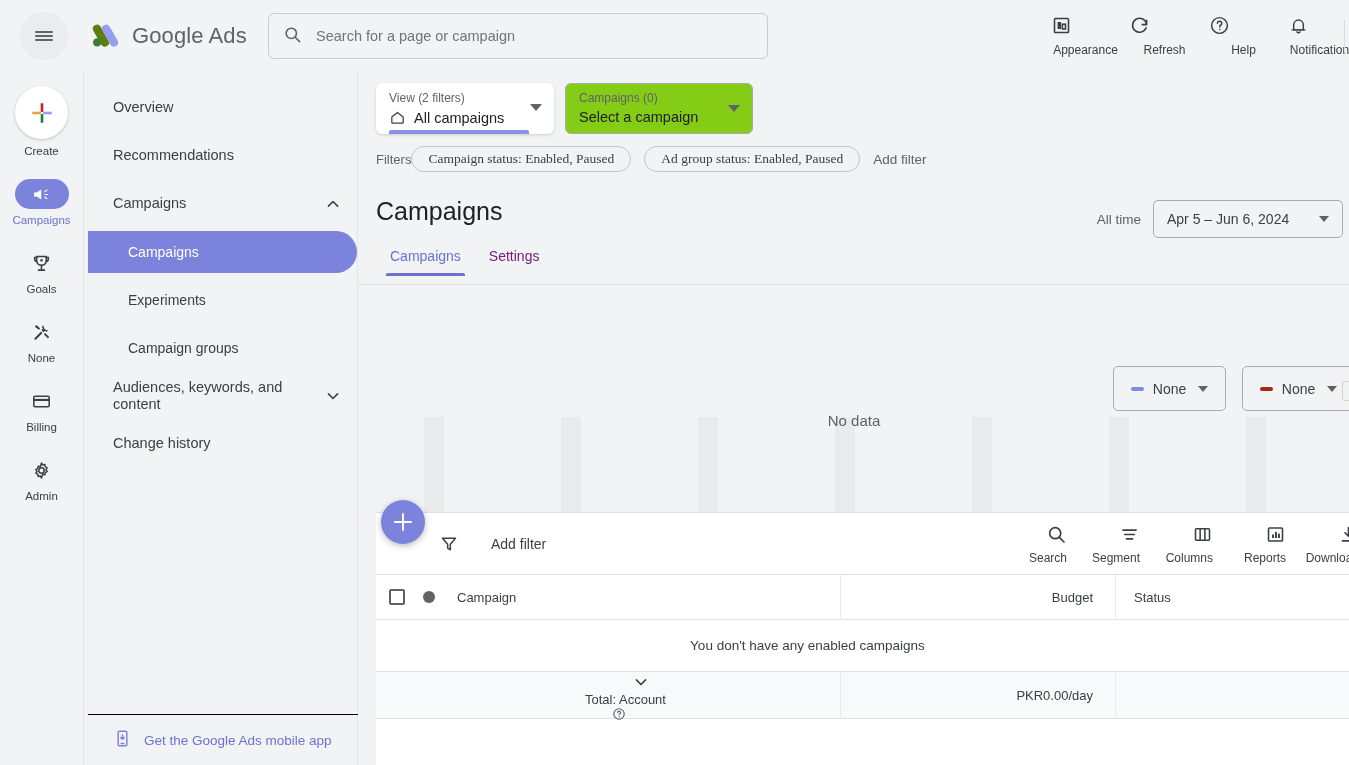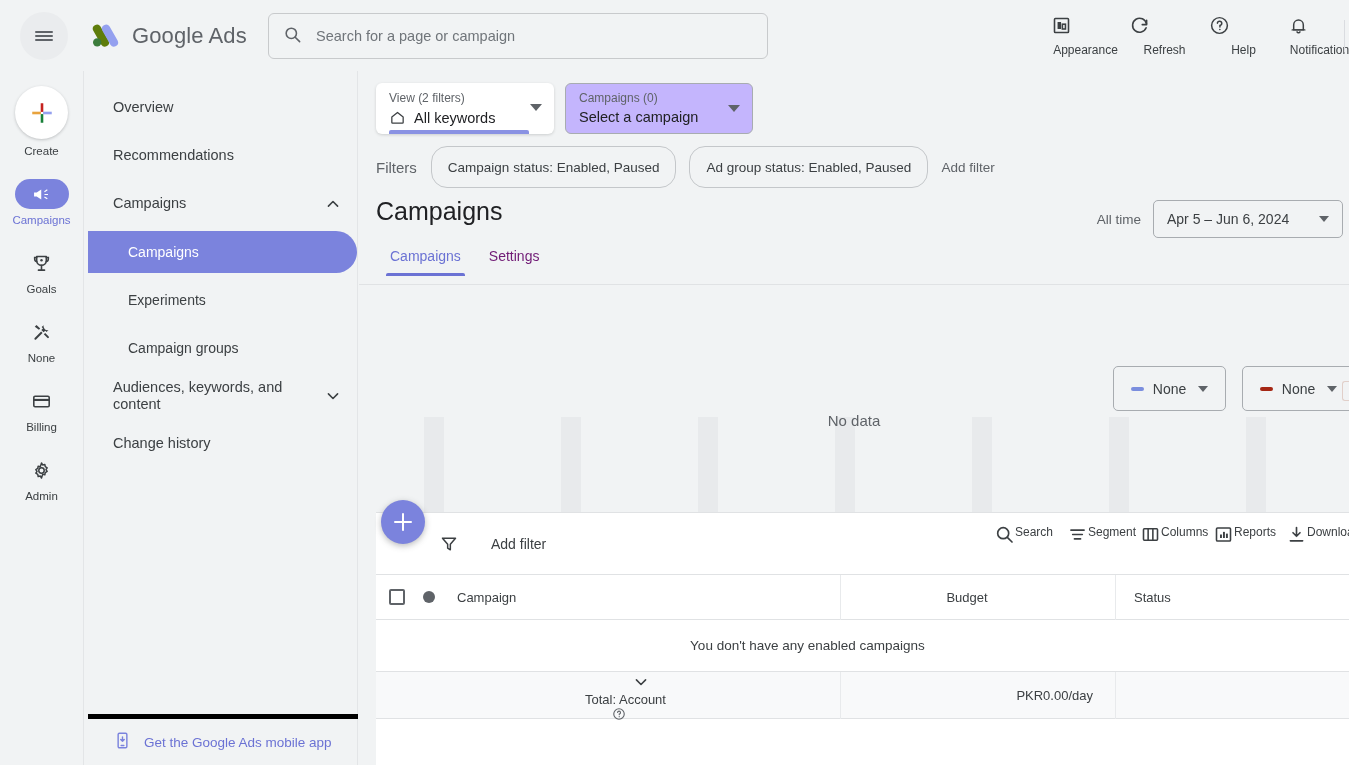--- a/index.html
+++ b/index.html
@@ -110,21 +110,21 @@
     cursor: pointer; font-size: 14.5px; color: #3c4043;
     margin-top: 6px;
   }
   .nav-item.first { margin-top: 16px; }
   .nav-item.sub { padding-left: 40px; font-size: 14px; }
   .nav-item.selected { background: #7b83dd; color: #ffffff; }
   .nav-label { flex: 1; line-height: 1.2; }
   .nav-chev { width: 20px; height: 20px; flex: 0 0 20px; }
   #sidebar-footer {
     position: absolute; bottom: 0; left: 0; width: 270px; height: 51px;
-    border-top: 5px solid #000000;
+    border-top: 1px solid #000000;
     display: flex; align-items: center; padding-left: 25px;
     cursor: pointer;
   }
   #sidebar-footer .sf-label {
     margin-left: 12px; font-size: 13.5px; color: #6b72d4;
   }
 
   
   #main {
     position: absolute; left: 359px; top: 71px;
@@ -148,47 +148,47 @@
     font-size: 14.5px; color: #202124;
   }
   #view-selector .sel-main .home-ico { margin-right: 8px; display:flex; }
   #view-underline {
     position: absolute; left: 13px; bottom: 0; width: 140px; height: 4px;
     background: #8a92e3; border-radius: 2px 2px 0 0;
   }
   #campaign-selector {
     width: 188px; height: 51px; margin-left: 11px;
     border: 1px solid #a8acb0; border-radius: 6px;
-    position: relative; cursor: pointer; background: #c4b5fd;
+    position: relative; cursor: pointer; background: #84cc16;
   }
   #campaign-selector .sel-top {
     font-size: 12px; color: #5f6368; position: absolute; left: 13px; top: 7px;
   }
   #campaign-selector .sel-main {
     position: absolute; left: 13px; top: 25px;
     font-size: 14.5px; color: #202124;
   }
   .sel-caret {
     position: absolute; right: 12px; top: 21px;
     width: 0; height: 0;
     border-left: 6px solid transparent; border-right: 6px solid transparent;
     border-top: 7px solid #5f6368;
   }
 
   
   #filters-row {
     position: absolute; left: 17px; top: 75px;
     display: flex; align-items: center;
   }
-  #filters-label { font-size: 15px; color: #5f6368; margin-right: 14px; }
+  #filters-label { font-size: 13px; color: #5f6368; }
   .filter-chip {
-    height: 42px; border: 1px solid #c4c7ca; border-radius: 16px;
+    height: 26px; border: 1px solid #c4c7ca; border-radius: 16px;
     display: flex; align-items: center; padding: 0 16px;
     font-size: 13.5px; color: #3c4043; margin-right: 13px;
-    cursor: pointer; background: #f1f3f4;
+    cursor: pointer; background: #f1f3f4; font-family: Liberation Serif, serif;
   }
   #add-filter-link {
     font-size: 13.5px; color: #5f6368; cursor: pointer;
   }
 
   
   #page-title {
     position: absolute; left: 17px; top: 126px;
     font-size: 25px; color: #202124; font-weight: 400;
   }
@@ -298,36 +298,36 @@
     display: flex; align-items: center;
   }
   #filter-funnel { margin-left: 63px; display: flex; cursor: pointer; }
   #toolbar-addfilter {
     margin-left: 32px; font-size: 14px; color: #3c4043; cursor: pointer;
   }
   #toolbar-actions {
     position: absolute; right: -10px; top: 8px; display: flex;
   }
   .tbl-action {
-    width: 73px; display: flex; flex-direction: row;
-    align-items: flex-start; cursor: pointer;
+    width: 73px; display: flex; flex-direction: column;
+    align-items: flex-end; cursor: pointer;
   }
   .tbl-action .ta-ico { height: 26px; display: flex; align-items: center; }
   .tbl-action .ta-lbl { font-size: 12px; color: #3c4043; margin-top: 4px; white-space: nowrap; }
 
   #table-head {
     display: flex; height: 45px; border-bottom: 1px solid #e0e2e4;
     align-items: center;
   }
   .th {
     font-size: 13px; color: #3c4043; height: 45px;
     display: flex; align-items: center;
   }
   .th.campaign { width: 465px; padding-left: 13px; border-right: 1px solid #e8eaec; }
-  .th.budget { width: 275px; justify-content: center; padding-right: 22px; border-right: 1px solid #e8eaec; }
+  .th.budget { width: 275px; justify-content: flex-end; padding-right: 22px; border-right: 1px solid #e8eaec; }
   .th.status { width: 233px; padding-left: 18px; }
   #head-check {
     width: 16px; height: 16px; border: 2px solid #5f6368; border-radius: 2px;
     flex: 0 0 16px;
   }
   #head-dot {
     width: 12px; height: 12px; border-radius: 50%;
     background: #5f6368; margin-left: 18px; flex: 0 0 12px;
   }
   #head-campaign-label { margin-left: 22px; }
@@ -570,21 +570,21 @@
   <div id="selector-row">
 
     <div id="view-selector">
       <div class="sel-top">View (2 filters)</div>
       <div class="sel-main">
         <span class="home-ico">
           <svg width="17" height="17" viewBox="0 0 24 24" fill="none" stroke="#3c4043" stroke-width="1.8">
             <path d="M4 11.2L12 4.8l8 6.4V19a1 1 0 0 1-1 1H5a1 1 0 0 1-1-1z" stroke-linejoin="round"></path>
           </svg>
         </span>
-        <span>All keywords</span>
+        <span>All campaigns</span>
       </div>
       <span class="sel-caret"></span>
       <div id="view-underline"></div>
     </div>
 
     <div id="campaign-selector">
       <div class="sel-top">Campaigns (0)</div>
       <div class="sel-main">Select a campaign</div>
       <span class="sel-caret"></span>
     </div>

